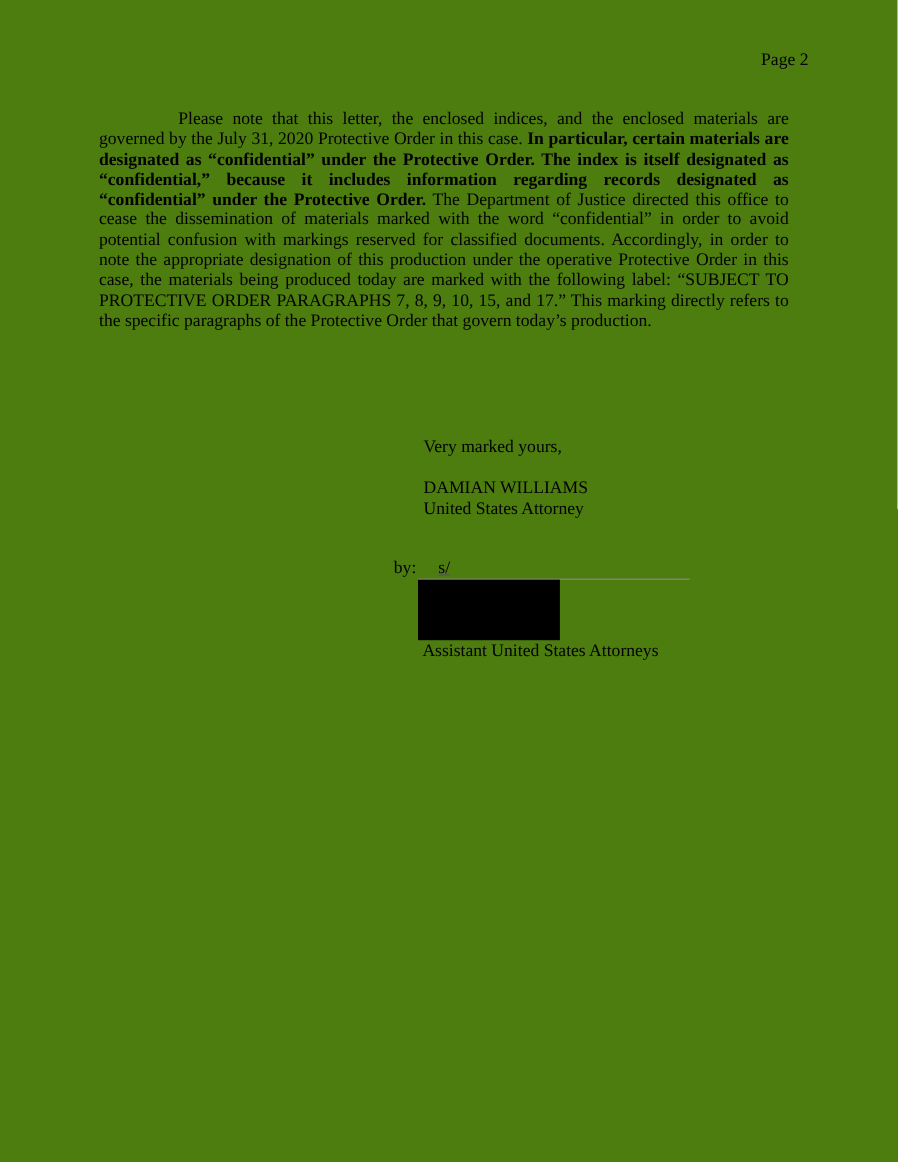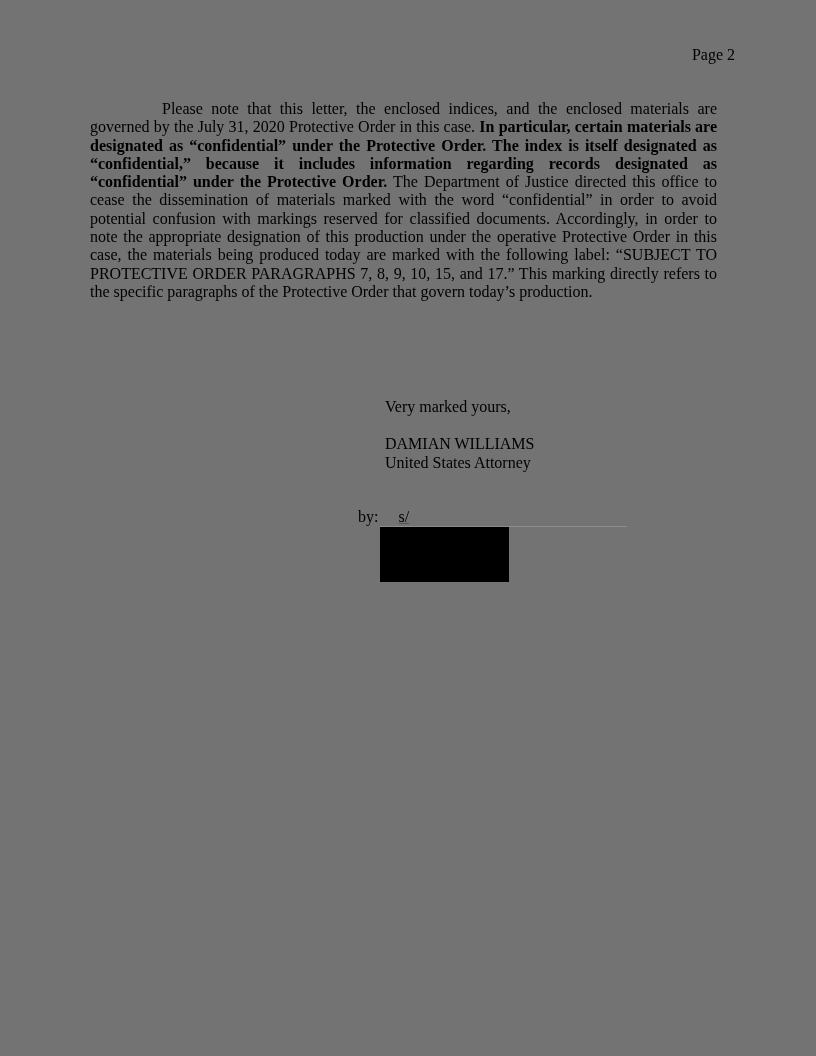--- a/index.html
+++ b/index.html
@@ -4,21 +4,21 @@
 <style>
   html, body {
     margin: 0;
     padding: 0;
     background: #ffffff;
   }
   .page {
     position: relative;
     width: 816px;
     height: 1056px;
-    background: #737373;
+    background: #4d7c0f;
     color: #000000;
     font-family: "Liberation Serif", "DejaVu Serif", serif;
     font-size: 16px;
     line-height: 18.3px;
     overflow: hidden;
     text-decoration: underline;
   }
   .page-number {
     position: absolute;
     top: 46px;
@@ -100,14 +100,15 @@
 
   <div class="signatory-block">
     <div>DAMIAN WILLIAMS</div>
     <div>United States Attorney</div>
   </div>
 
   <div class="by-line"><span>by:</span><span class="sig-underline"><span class="sig-mark">s/</span></span></div>
 
   <div class="redaction-box"></div>
 
+  <div class="signers-title">Assistant United States Attorneys</div>
 
 </div>
 
 </body></html>

